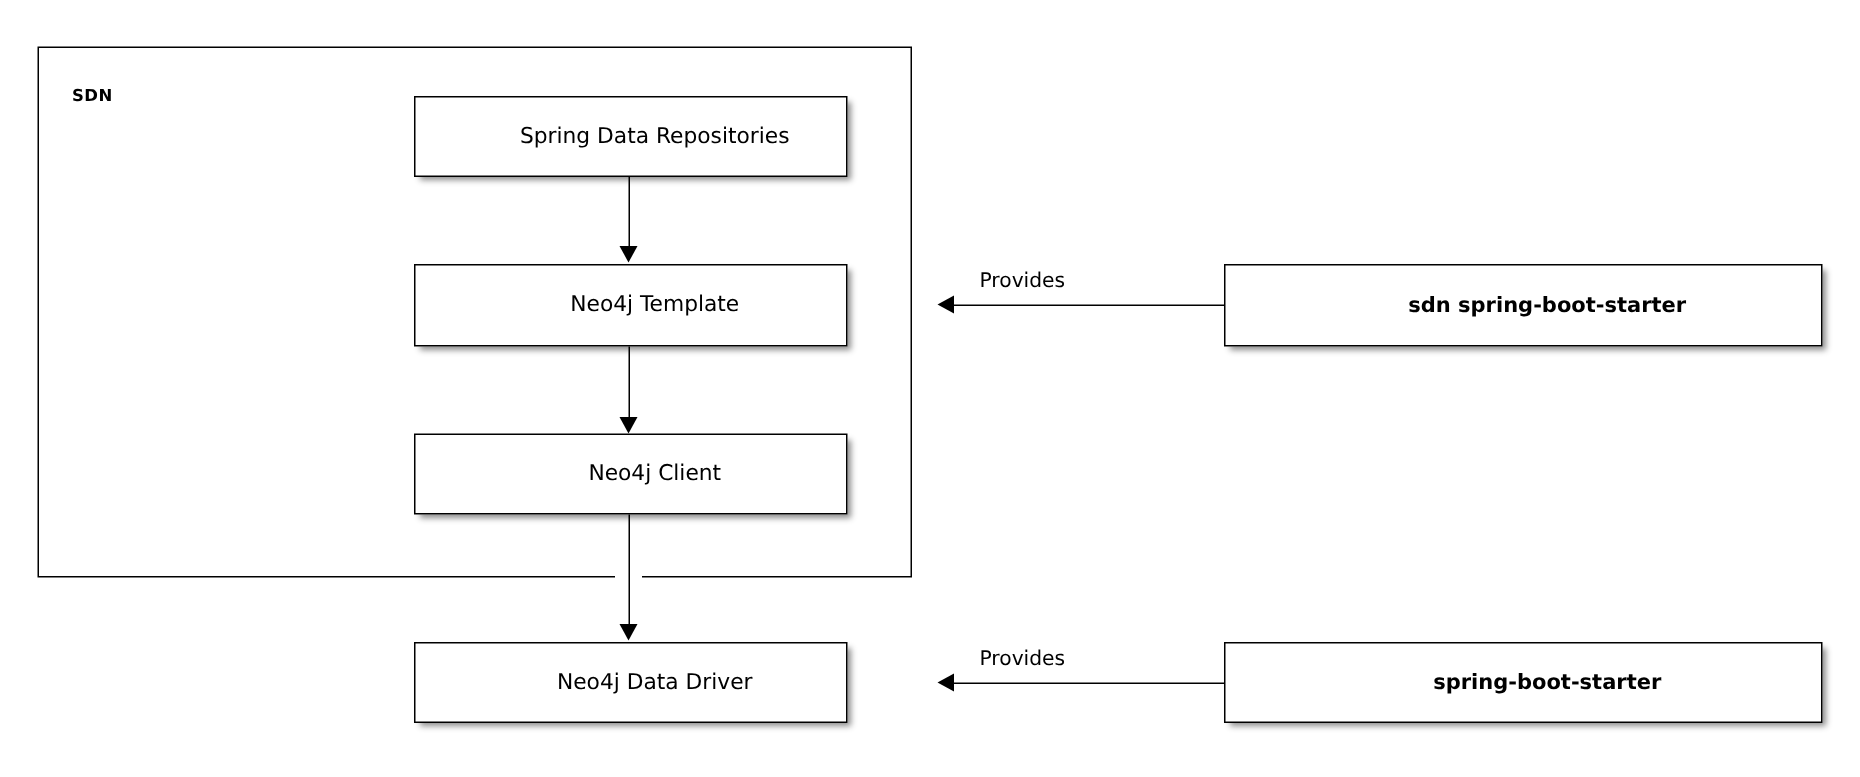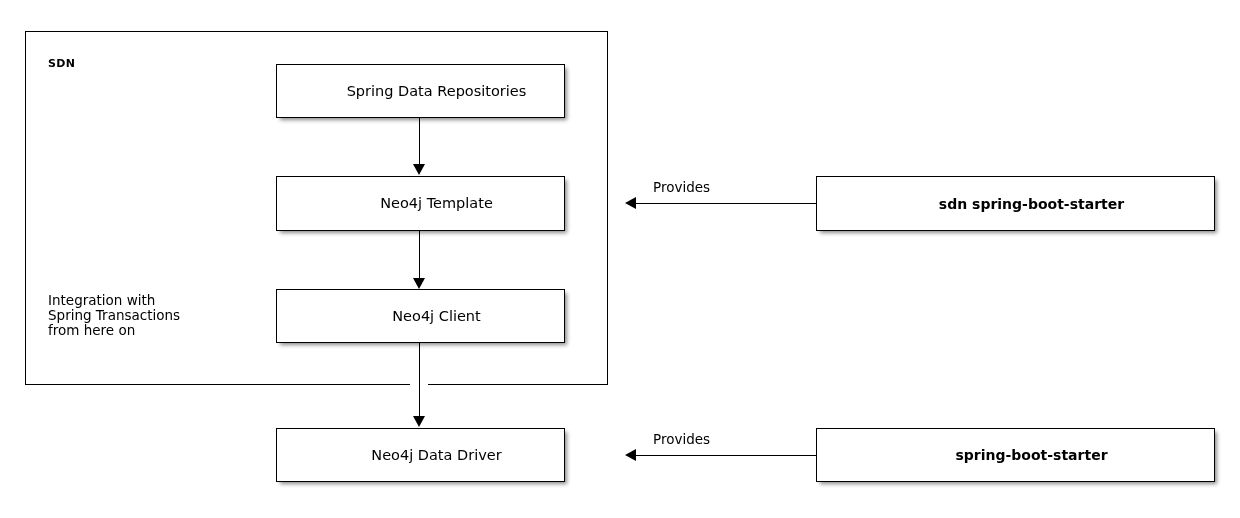--- a/index.html
+++ b/index.html
@@ -112,23 +112,20 @@
 <body>
 
 <div id="canvas">
 
   <div class="package" style="left:25px; top:31px; width:583px; height:354px;"></div>
 
   <div class="border-gap" style="left:410px; top:380px; width:18px; height:8px;"></div>
 
   <div class="package-label" style="left:48px; top:57px;">SDN</div>
 
-  <div class="free-text" style="left:48px; top:293px;">Integration with
-Spring Transactions
-from here on</div>
 
   <div class="node" style="left:276px; top:64px; width:289px; height:54px;">
     <span class="node-label">Spring Data Repositories</span>
   </div>
 
   <div class="node" style="left:276px; top:176px; width:289px; height:55px;">
     <span class="node-label">Neo4j Template</span>
   </div>
 
   <div class="node" style="left:276px; top:289px; width:289px; height:54px;">

